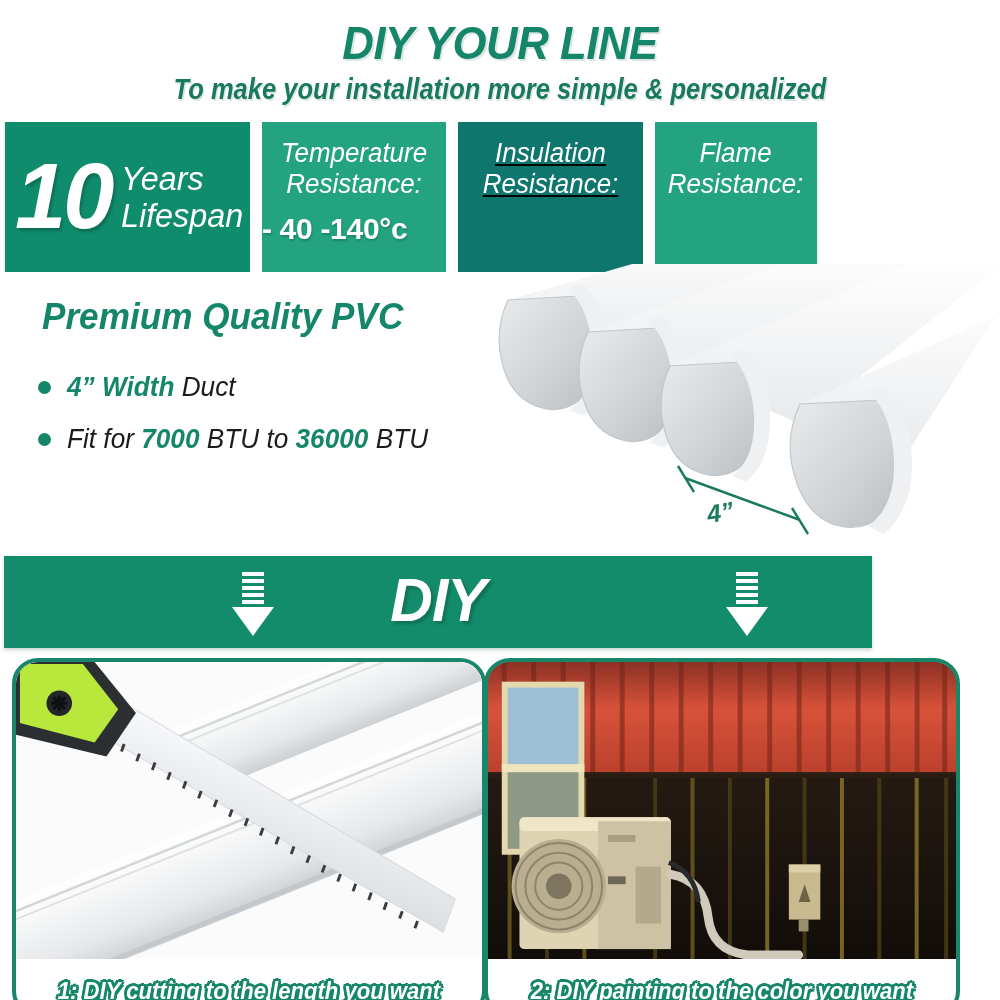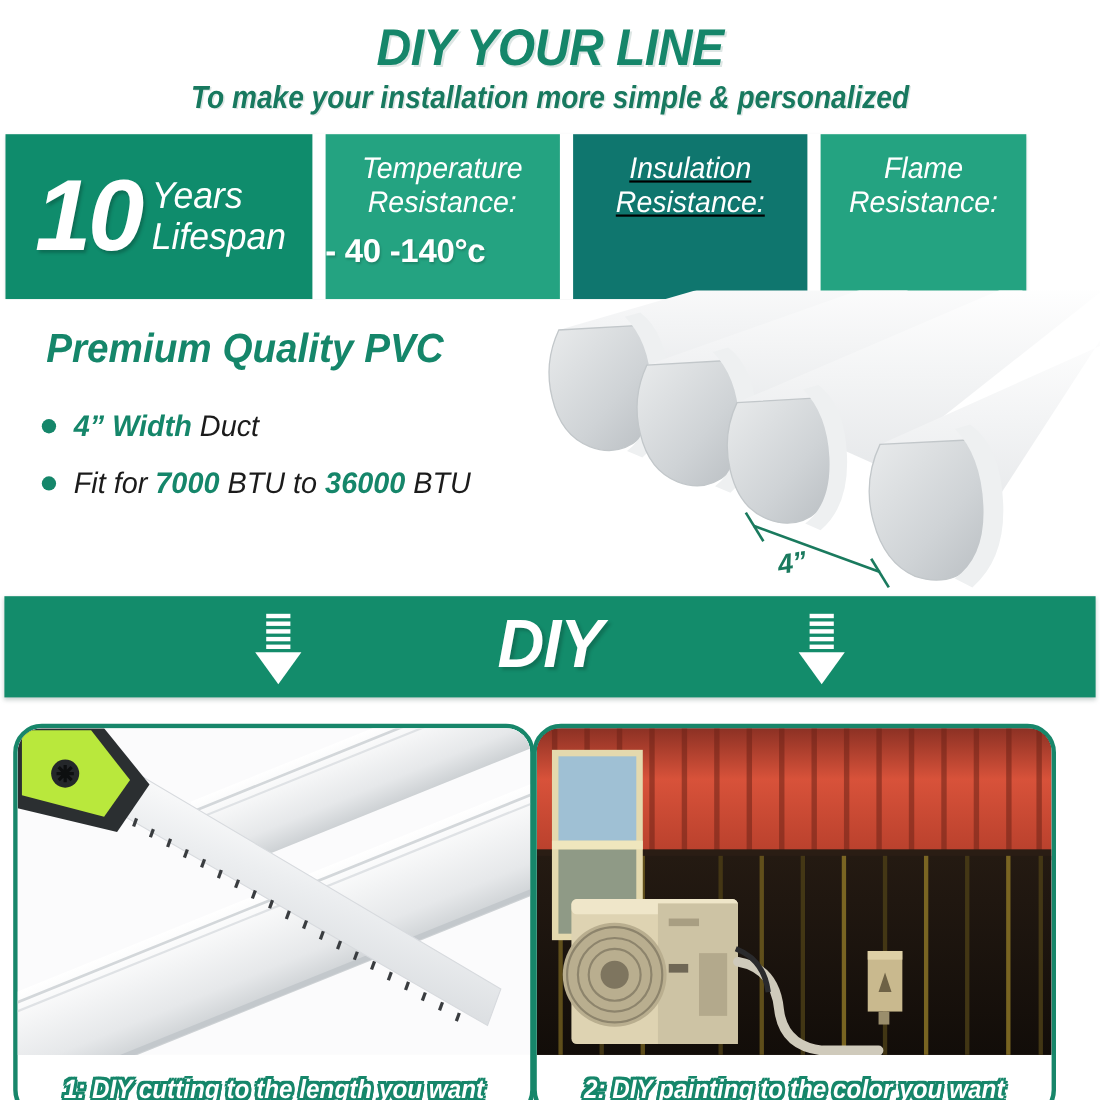--- a/index.html
+++ b/index.html
@@ -25,21 +25,21 @@
     margin-top: 6px;
     font-size: 29px; font-weight: bold; font-style: italic;
     color: #18795f;
     transform: scaleX(0.88); transform-origin: center;
     text-shadow: 1.5px 1.5px 0 rgba(180,200,195,.45);
   }
 
   
   .spec-band {
     position: absolute; left: 5px; top: 122px;
-    width: 928px; height: 150px;
+    width: 812px; height: 150px;
     display: flex;
     box-shadow: 0 2px 3px rgba(120,140,135,.35);
     gap: 12px;
   }
   .spec-cell { position: relative; height: 100%; display: flex;
                flex-direction: column; align-items: center; }
   .cell-life  { width: 310px; background: #0f8c6c; justify-content: center; }
   .cell-a     { width: 237px; background: #24a381; }
   .cell-b     { width: 237px; background: #0f766e; text-decoration: underline; }
   .cell-c     { width: 208px; background: #24a381; }
@@ -81,21 +81,21 @@
            transform: scaleX(.97); transform-origin: left center; }
   .btext b { color:#15866a; font-weight: bold; }
 
   
   .ducts { position:absolute; left: 470px; top: -8px; width: 540px; height: 280px; }
   .dim-label { position:absolute; left: 707px; top: 498px; font-size: 25px; font-weight:bold;
                font-style: italic; color:#1a7a5e; transform: rotate(-9deg); }
 
   
   .diy-band {
-    position: absolute; left: 4px; top: 542px; width: 992px; height: 92px;
+    position: absolute; left: 4px; top: 556px; width: 868px; height: 92px;
     background: #138c6b;
     box-shadow: 0 2px 4px rgba(120,140,135,.4);
   }
   .diy-word {
     position:absolute; left:0; right:0; top: 8px; text-align:center;
     font-size: 62px; font-weight: bold; font-style: italic; color:#fff;
     letter-spacing: -1px; text-shadow: 3px 3px 3px rgba(0,0,0,.18);
     transform: scaleX(.95);
   }
   .arrow { position:absolute; top: 14px; width: 60px; height: 68px; }

